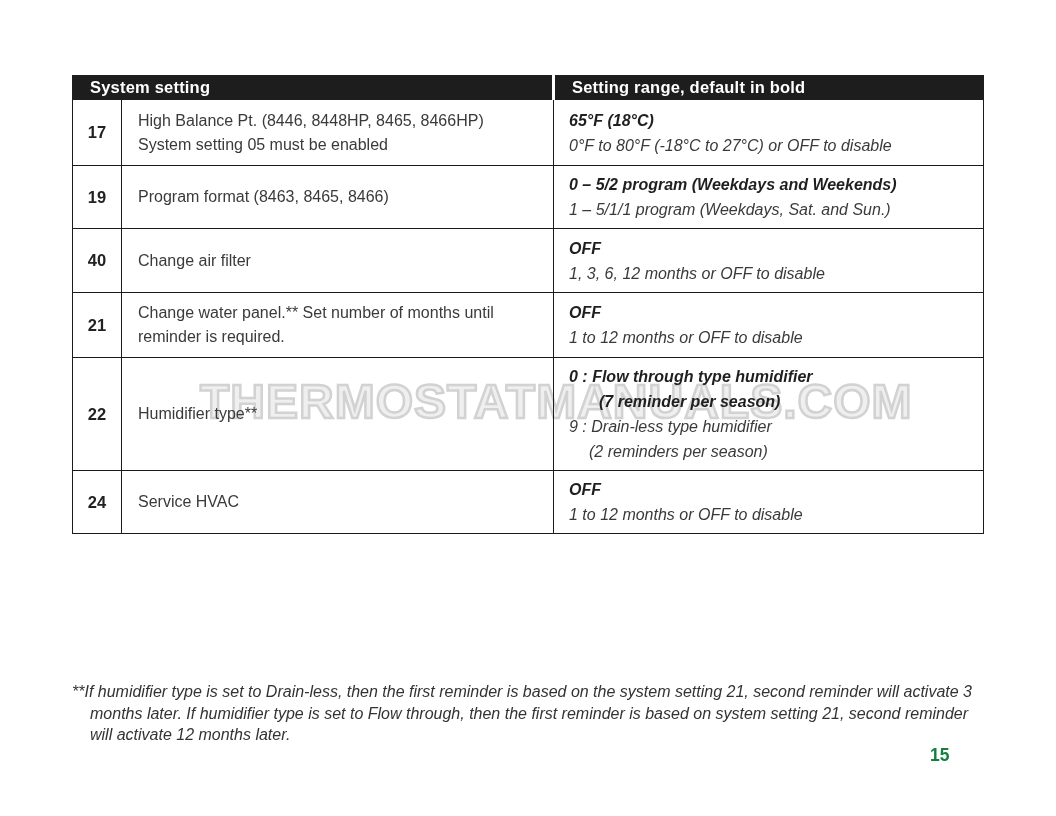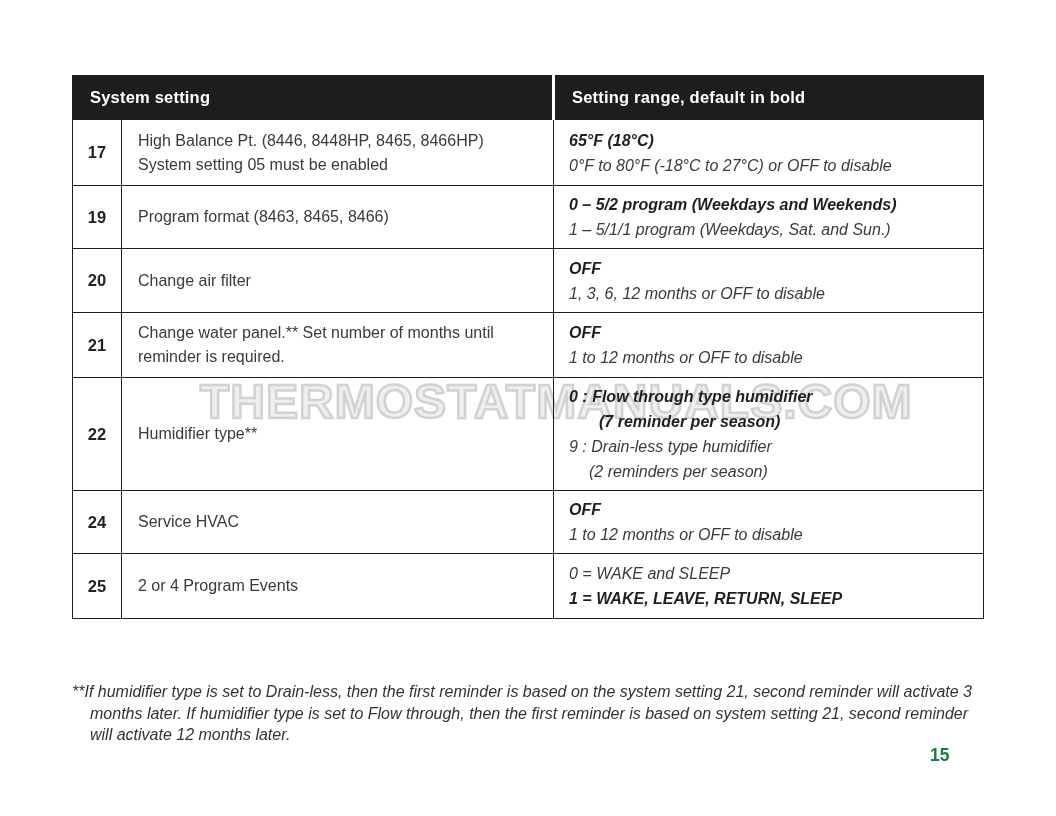--- a/index.html
+++ b/index.html
@@ -43,21 +43,21 @@
   }
   table.settings td, table.settings th {
     border: 1.5px solid #1b1b1b;
     vertical-align: middle;
     background: transparent;
   }
 
   tr.header-row th {
     background: #1d1d1d;
     color: #ffffff;
-    height: 44px;
+    height: 24px;
     text-align: left;
     font-size: 16.5px;
     font-weight: 700;
     letter-spacing: 0.2px;
     padding: 0 0 0 17px;
     border-color: #1d1d1d;
   }
   th.th-range { border-left: 3px solid #ffffff !important; padding-left: 14px; }
 
   td.num {
@@ -143,21 +143,21 @@
       </tr>
       <tr class="h62">
         <td class="num">19</td>
         <td class="setting">Program format (8463, 8465, 8466)</td>
         <td class="range">
           <div class="line bold">0 – 5/2 program (Weekdays and Weekends)</div>
           <div class="line">1 – 5/1/1 program (Weekdays, Sat. and Sun.)</div>
         </td>
       </tr>
       <tr class="h64">
-        <td class="num">20</td>
+        <td class="num">40</td>
         <td class="setting">Change air filter</td>
         <td class="range">
           <div class="line bold">OFF</div>
           <div class="line">1, 3, 6, 12 months or OFF to disable</div>
         </td>
       </tr>
       <tr class="h62b">
         <td class="num">21</td>
         <td class="setting">Change water panel.** Set number of months until reminder is required.</td>
         <td class="range">
@@ -176,28 +176,20 @@
         </td>
       </tr>
       <tr class="h63">
         <td class="num">24</td>
         <td class="setting">Service HVAC</td>
         <td class="range">
           <div class="line bold">OFF</div>
           <div class="line">1 to 12 months or OFF to disable</div>
         </td>
       </tr>
-      <tr class="h65">
-        <td class="num">25</td>
-        <td class="setting">2 or 4 Program Events</td>
-        <td class="range">
-          <div class="line">0 = WAKE and SLEEP</div>
-          <div class="line bold">1 = WAKE, LEAVE, RETURN, SLEEP</div>
-        </td>
-      </tr>
     </tbody>
   </table>
 
   <div class="footnote">**If humidifier type is set to Drain-less, then the first reminder is based on the system setting 21, second reminder will activate 3 months later. If humidifier type is set to Flow through, then the first reminder is based on system setting 21, second reminder will activate 12 months later.</div>
 
   <div class="page-number">15</div>
 
 </div>
 
 </body></html>

